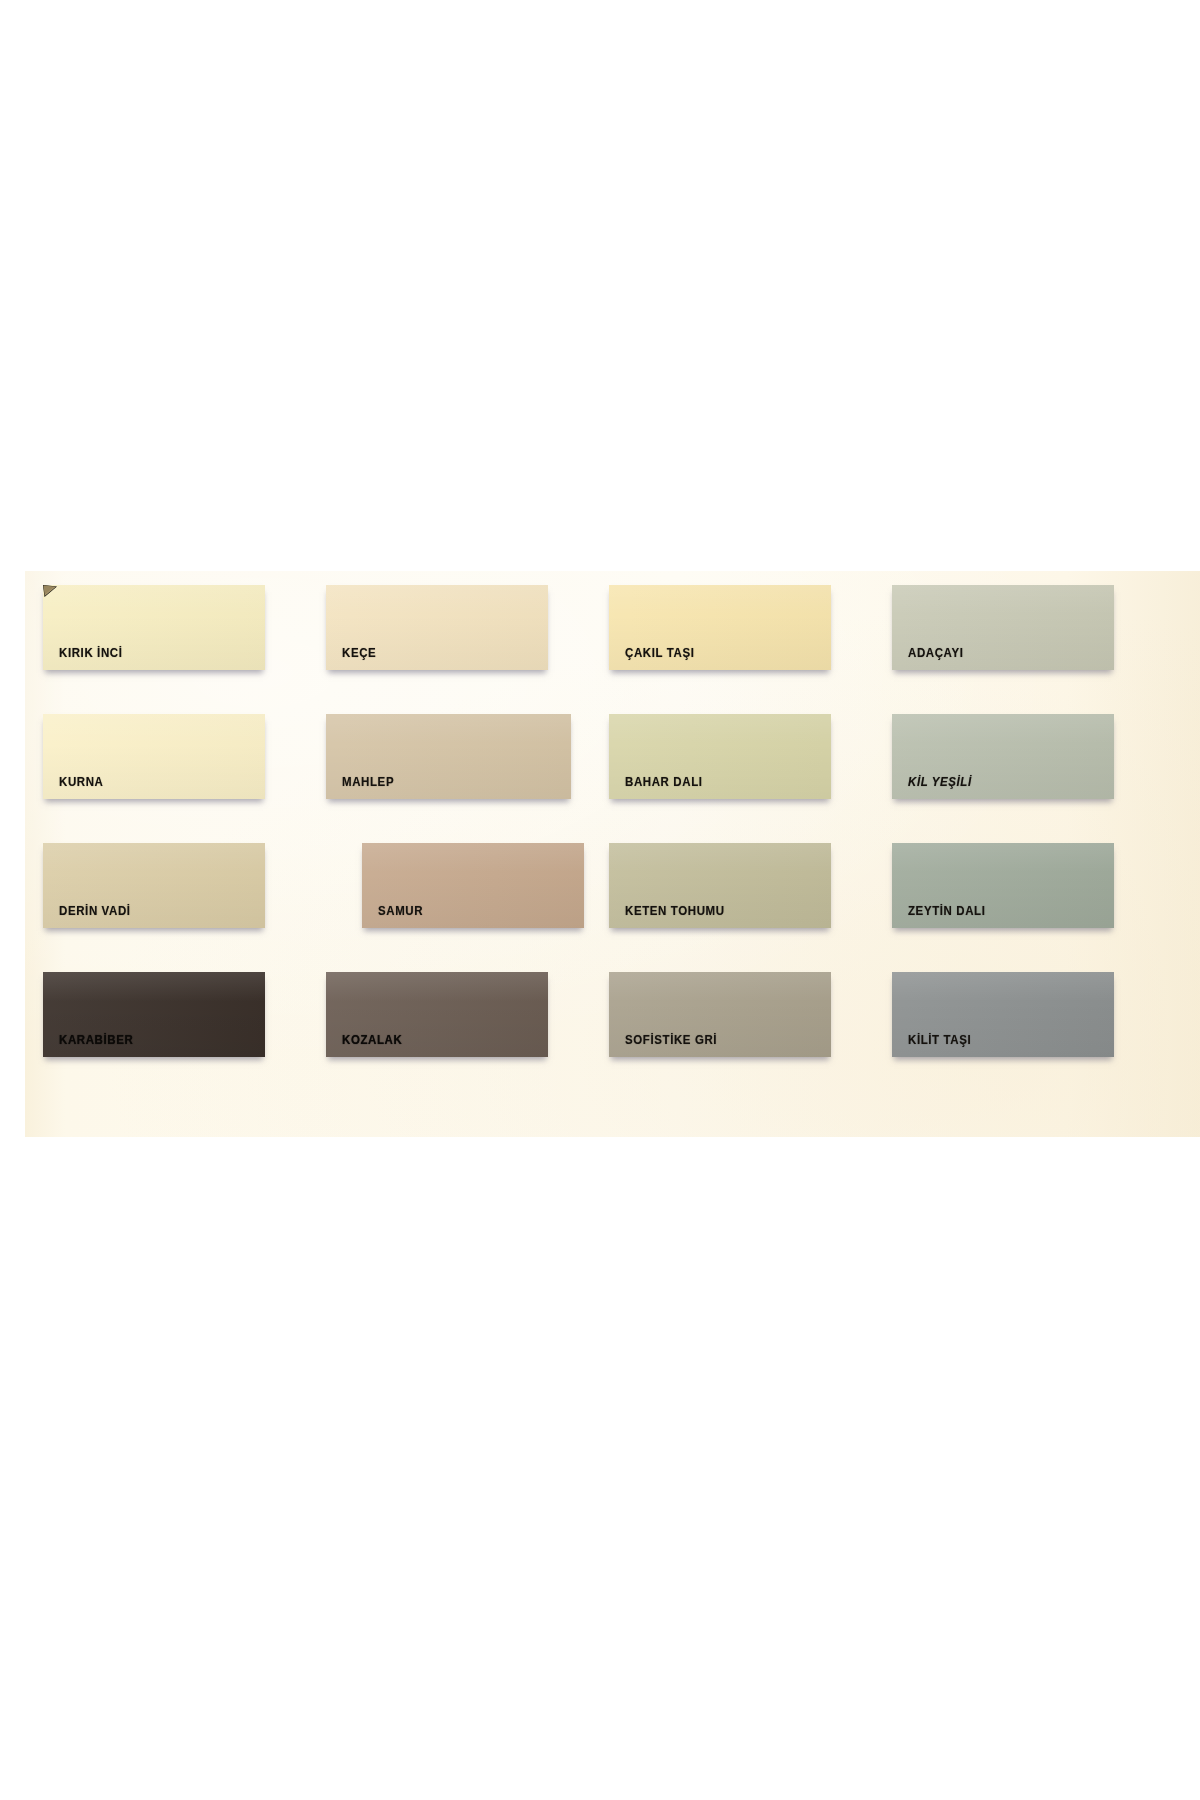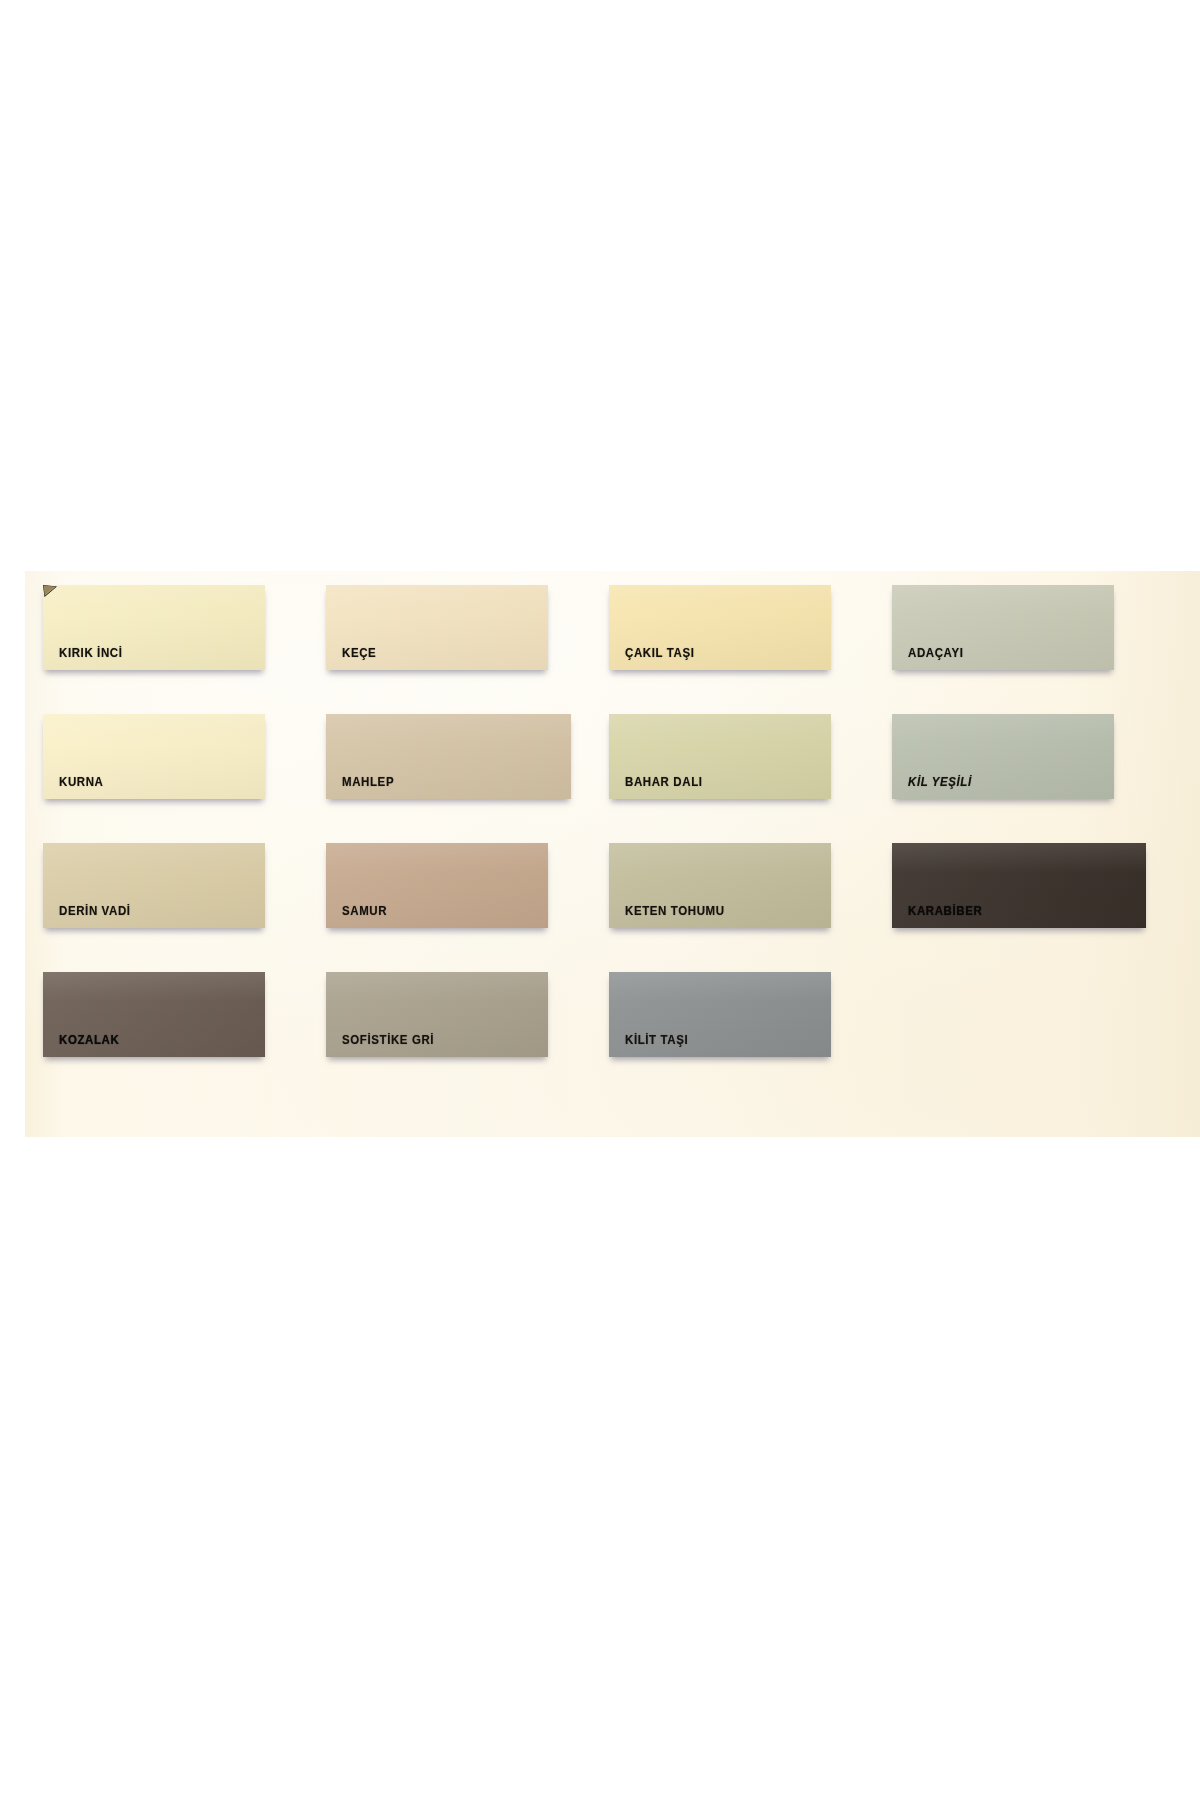--- a/index.html
+++ b/index.html
@@ -141,30 +141,34 @@
       </div>
       <div class="swatch" style="background-color: rgb(185, 191, 174); font-style: italic;">
         <span class="grain"></span>
         <span class="label">KİL YEŞİLİ</span>
       </div>
 
       <div class="swatch" style="background-color: rgb(219, 205, 167);">
         <span class="grain"></span>
         <span class="label">DERİN VADİ</span>
       </div>
-      <div class="swatch" style="background-color: rgb(198, 169, 142);">
+      <div class="swatch" style="background-color: rgb(198, 169, 142); margin-left: 36px;">
         <span class="grain"></span>
         <span class="label">SAMUR</span>
       </div>
       <div class="swatch" style="background-color: rgb(194, 189, 155);">
         <span class="grain"></span>
         <span class="label">KETEN TOHUMU</span>
       </div>
+      <div class="swatch" style="background-color: rgb(160, 171, 156);">
+        <span class="grain"></span>
+        <span class="label">ZEYTİN DALI</span>
+      </div>
 
-      <div class="swatch dark" style="background-color: rgb(58, 48, 42); padding-left: 32px;">
+      <div class="swatch dark" style="background-color: rgb(58, 48, 42);">
         <span class="grain"></span>
         <span class="label">KARABİBER</span>
       </div>
       <div class="swatch dark" style="background-color: rgb(107, 93, 83);">
         <span class="grain"></span>
         <span class="label">KOZALAK</span>
       </div>
       <div class="swatch" style="background-color: rgb(169, 161, 141);">
         <span class="grain"></span>
         <span class="label">SOFİSTİKE GRİ</span>

